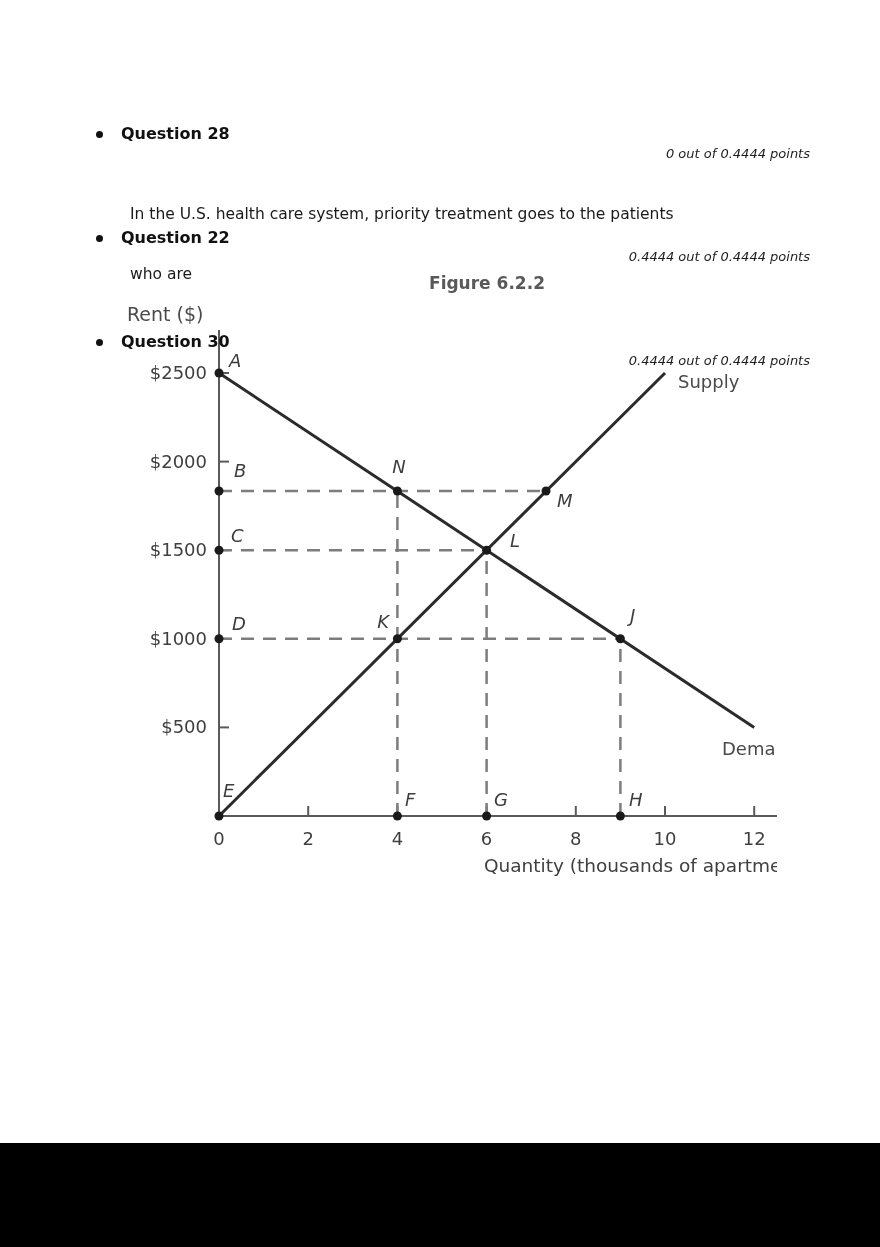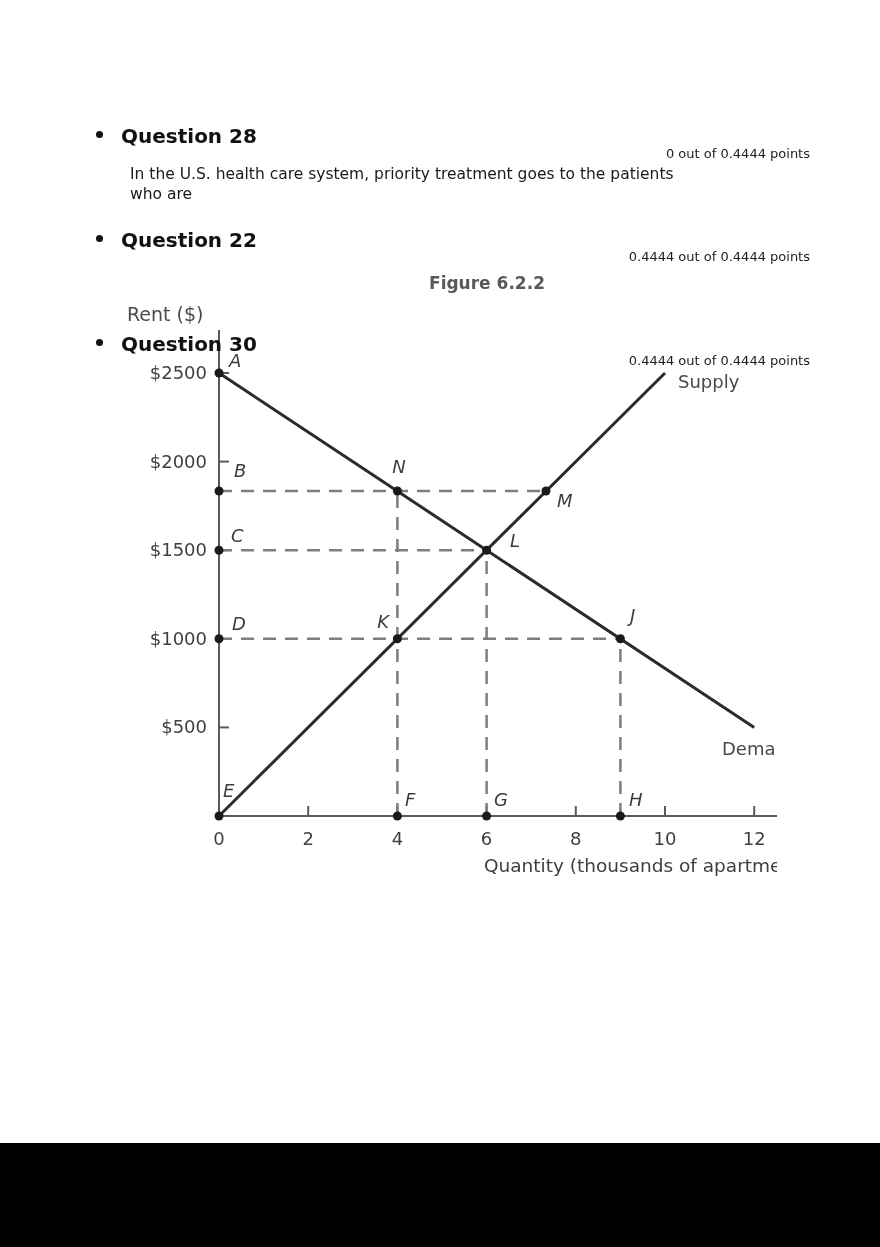--- a/index.html
+++ b/index.html
@@ -1,23 +1,23 @@
 <!DOCTYPE html>
 <html><head>
 <meta charset="utf-8">
 <style>
   html,body{margin:0;padding:0;}
   body{font-family:"DejaVu Sans","Liberation Sans",sans-serif;background:#fff;}
   #page{position:relative;width:880px;height:1247px;background:#ffffff;overflow:hidden;}
 
   .bullet{position:absolute;width:7px;height:7px;border-radius:50%;background:#111;}
-  .q-label{position:absolute;left:121px;font-size:20px;font-weight:bold;color:#111;white-space:nowrap;}
-  .q-points{position:absolute;right:70px;font-size:13px;color:#1d1d1d;white-space:nowrap;text-align:right;}
+  .q-label{position:absolute;left:121px;font-size:16px;font-weight:bold;color:#111;white-space:nowrap;}
+  .q-points{position:absolute;right:70px;font-size:13px;color:#1d1d1d;white-space:nowrap;text-align:right;font-style:italic;}
   .q-body{position:absolute;left:130px;font-size:15.5px;line-height:20px;color:#1a1a1a;z-index:2;}
-  .q-body div{white-space:nowrap;}
+  .q-body div{white-space:nowrap;margin-top:40px;}
 
   .text-layer{position:relative;z-index:2;}
   #figure-wrap{position:absolute;left:0;top:0;width:777px;height:1202px;overflow:hidden;z-index:1;}
   svg text{fill:#3f3f3f;}
   .ylab{font-size:18px;}
   .xlab{font-size:18px;}
   .ptlab{font-size:18px;font-style:italic;fill:#3d3d3d;}
   .curvelab{font-size:18px;fill:#4a4a4a;}
   .fig-title{font-size:17px;font-weight:bold;fill:#595959;}
   .axis-name{font-size:19px;fill:#4a4a4a;}

